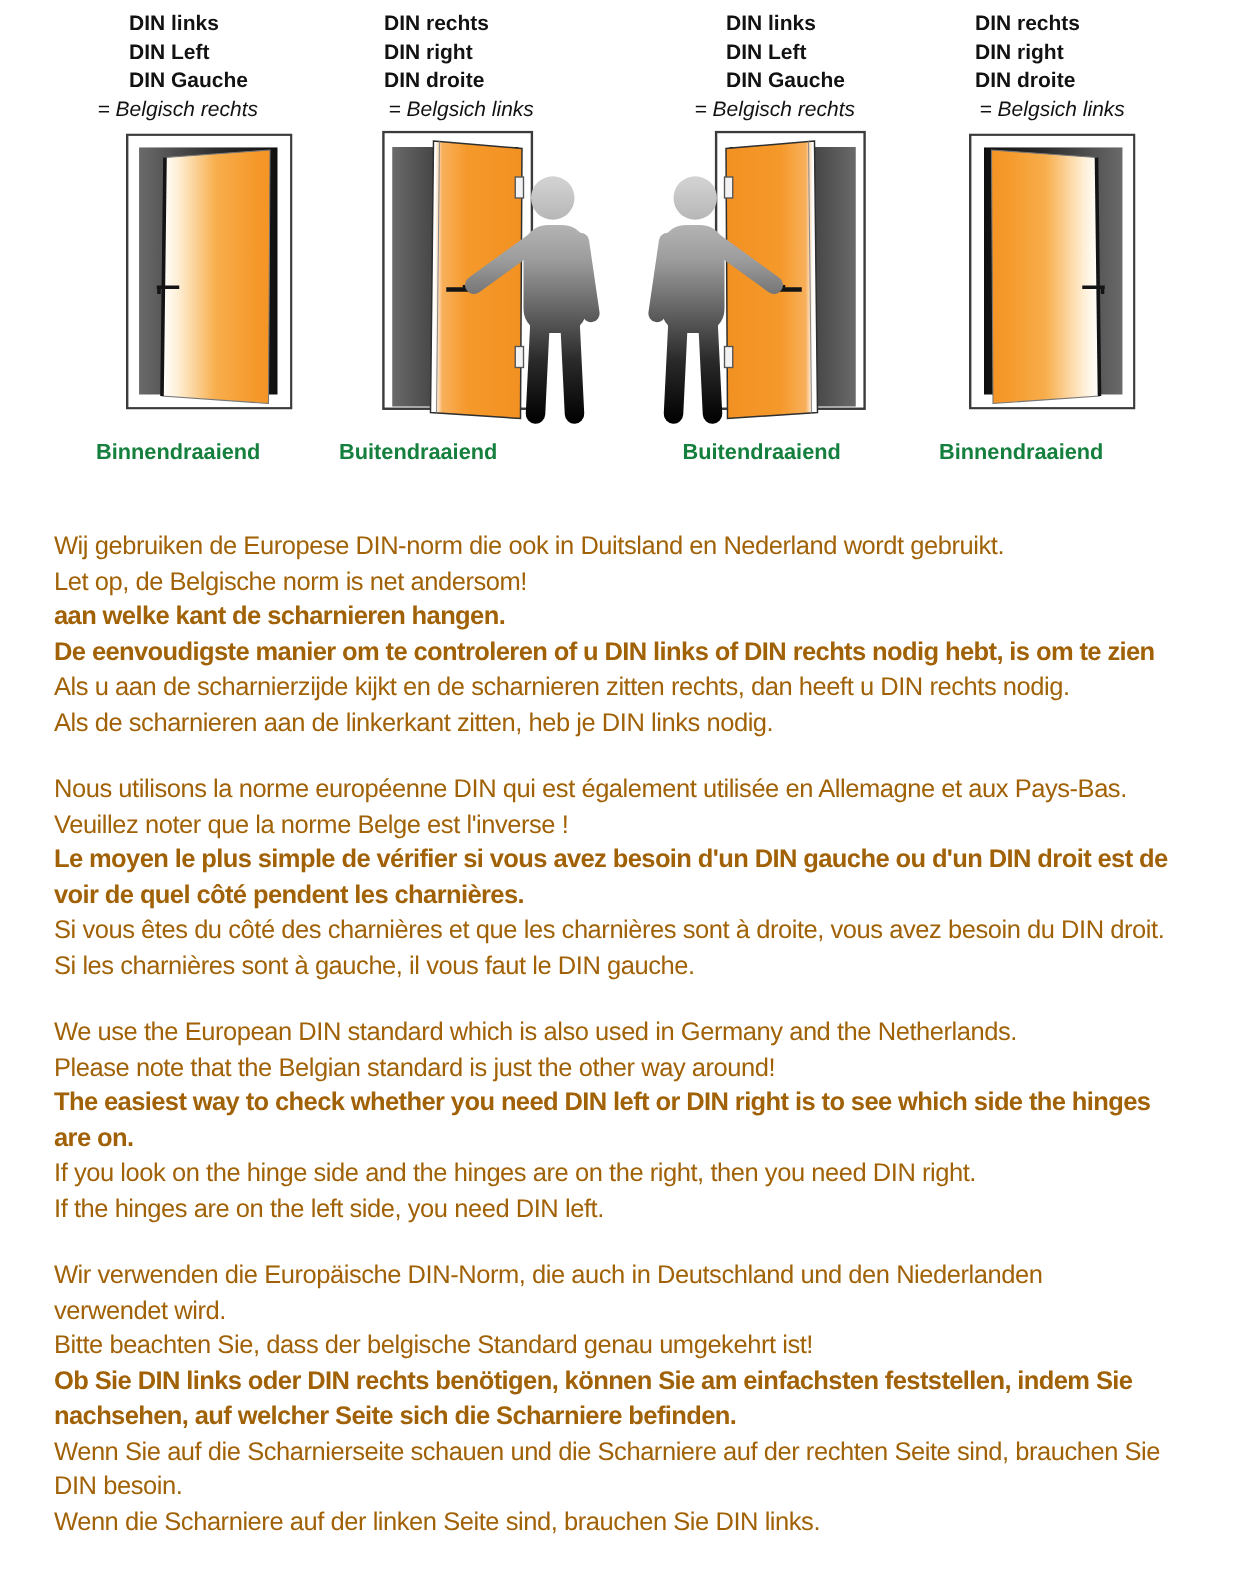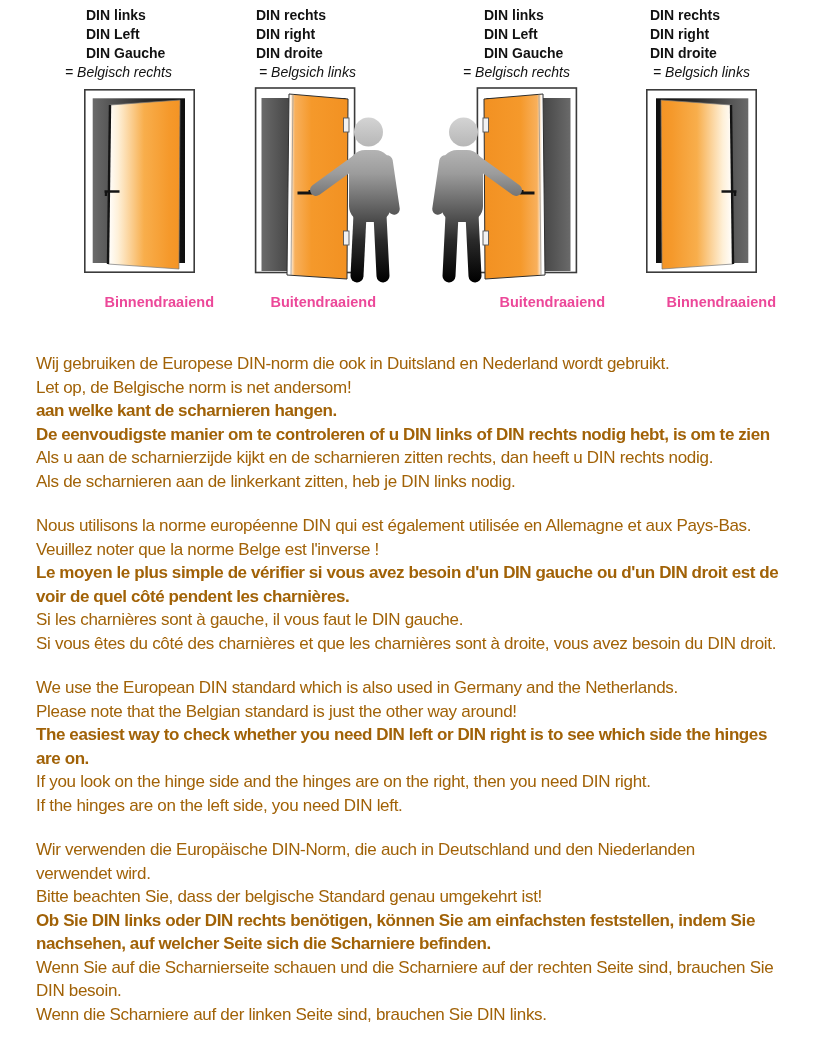--- a/index.html
+++ b/index.html
@@ -2,21 +2,21 @@
 <html><head>
 <meta charset="utf-8">
 <style>
   html,body{margin:0;padding:0;background:#fff;}
   .page{position:relative;width:831px;height:1047px;background:#ffffff;overflow:hidden;
         font-family:"Liberation Sans",sans-serif;}
   .hdr{position:absolute;font-weight:bold;font-size:14px;line-height:19px;color:#121212;white-space:nowrap;}
   .hdr .eq{font-weight:400;font-style:italic;}
   .eq-out{margin-left:-21px;}
   .eq-in{margin-left:3px;}
-  .dlabel{position:absolute;width:150px;text-align:right;font-weight:bold;font-size:14.5px;color:#ec4899;}
+  .dlabel{position:absolute;width:150px;text-align:left;font-weight:bold;font-size:14.5px;color:#15803d;}
   .diag{position:absolute;}
   .textblock{position:absolute;left:36px;top:352px;width:792px;color:#a16207;
              font-size:17px;line-height:23.5px;letter-spacing:-0.3px;}
   .textblock section{margin:0 0 21px 0;}
   .tl{white-space:nowrap;}
   .b{font-weight:bold;letter-spacing:-0.4px;}
   .defsonly{position:absolute;width:0;height:0;overflow:hidden;}
 </style>
 </head>
 <body>
@@ -148,22 +148,22 @@
       <div class="tl b">aan welke kant de scharnieren hangen.</div>
       <div class="tl b">De eenvoudigste manier om te controleren of u DIN links of DIN rechts nodig hebt, is om te zien</div>
       <div class="tl">Als u aan de scharnierzijde kijkt en de scharnieren zitten rechts, dan heeft u DIN rechts nodig.</div>
       <div class="tl">Als de scharnieren aan de linkerkant zitten, heb je DIN links nodig.</div>
     </section>
     <section>
       <div class="tl">Nous utilisons la norme européenne DIN qui est également utilisée en Allemagne et aux Pays-Bas.</div>
       <div class="tl">Veuillez noter que la norme Belge est l'inverse !</div>
       <div class="tl b">Le moyen le plus simple de vérifier si vous avez besoin d'un DIN gauche ou d'un DIN droit est de</div>
       <div class="tl b">voir de quel côté pendent les charnières.</div>
+      <div class="tl">Si vous êtes du côté des charnières et que les charnières sont à droite, vous avez besoin du DIN droit.</div>
       <div class="tl">Si les charnières sont à gauche, il vous faut le DIN gauche.</div>
-      <div class="tl">Si vous êtes du côté des charnières et que les charnières sont à droite, vous avez besoin du DIN droit.</div>
     </section>
     <section>
       <div class="tl">We use the European DIN standard which is also used in Germany and the Netherlands.</div>
       <div class="tl">Please note that the Belgian standard is just the other way around!</div>
       <div class="tl b">The easiest way to check whether you need DIN left or DIN right is to see which side the hinges</div>
       <div class="tl b">are on.</div>
       <div class="tl">If you look on the hinge side and the hinges are on the right, then you need DIN right.</div>
       <div class="tl">If the hinges are on the left side, you need DIN left.</div>
     </section>
     <section>

